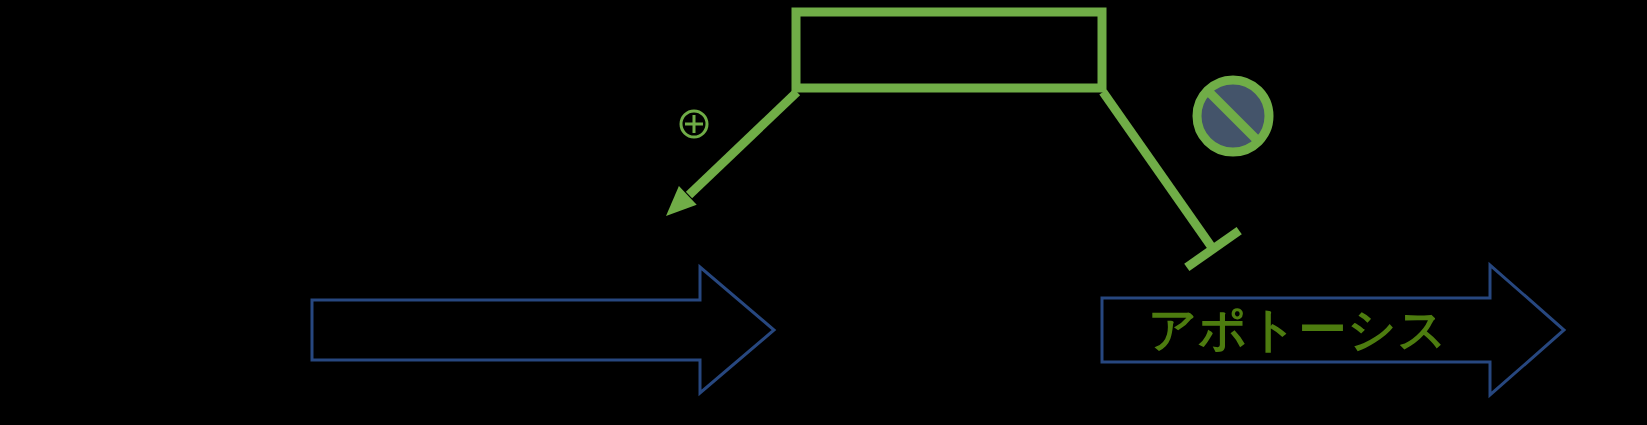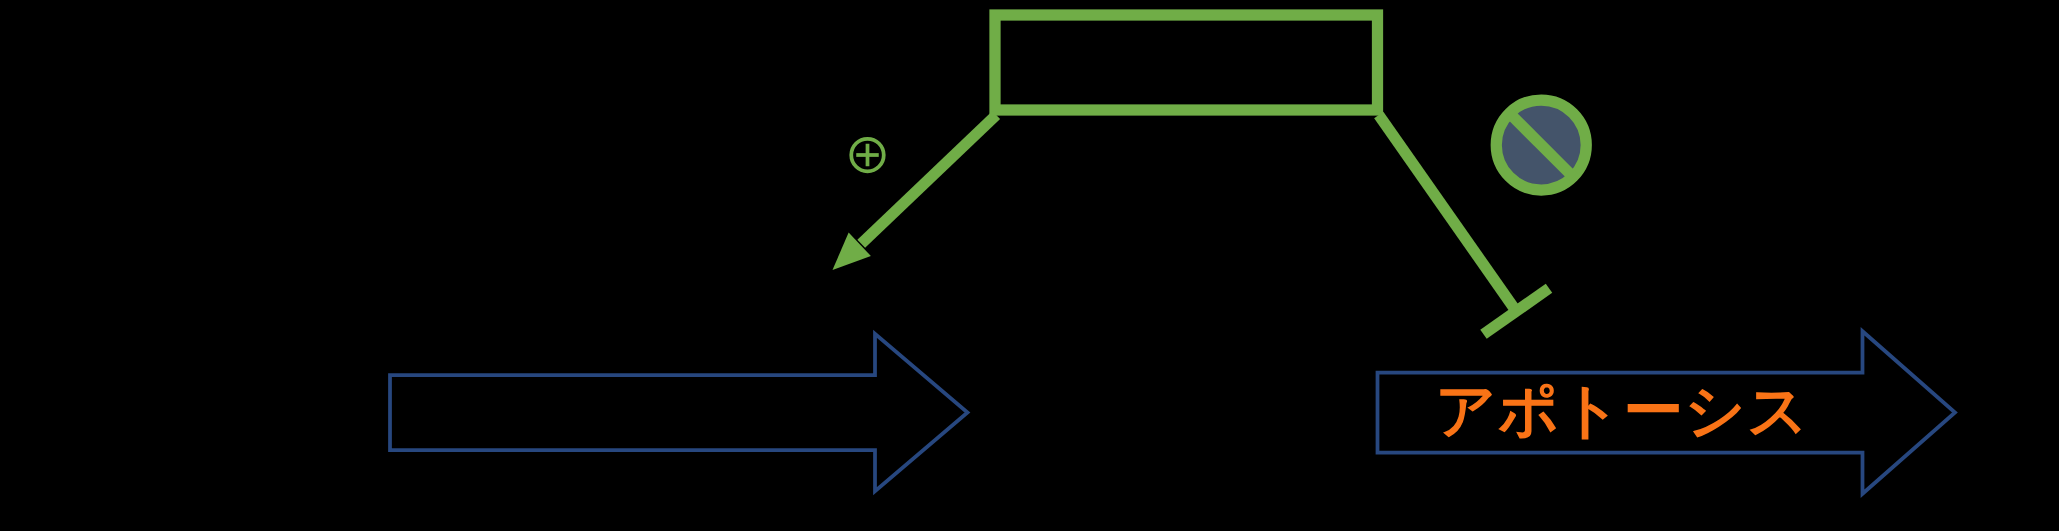--- a/index.html
+++ b/index.html
@@ -25,21 +25,21 @@
   .apoptosis-label {
     position: absolute;
     left: 1102px;
     top: 301px;
     width: 392px;
     height: 58px;
     line-height: 58px;
     text-align: center;
     font-size: 48px;
     font-weight: bold;
-    color: #f97316;
+    color: #4d7c0f;
     letter-spacing: 1px;
     white-space: nowrap;
     pointer-events: none;
   }
   .top-box-label {
     position: absolute;
     left: 798px;
     top: 18px;
     width: 300px;
     height: 64px;

